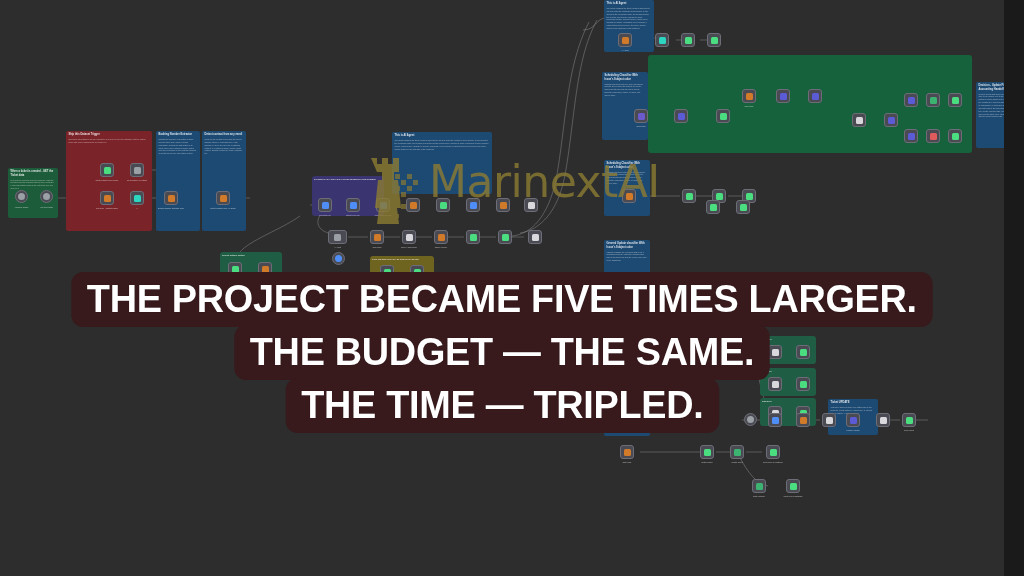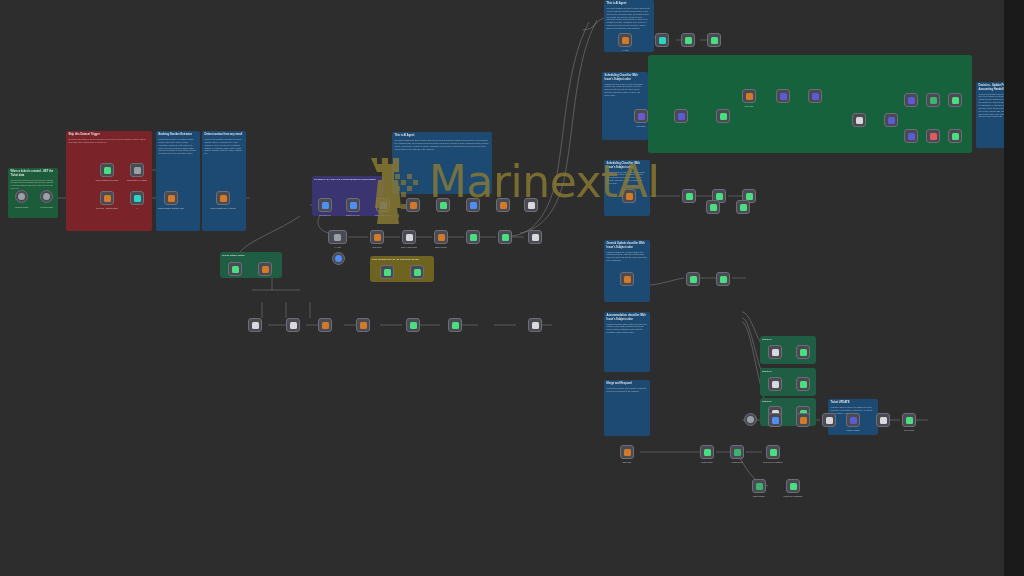--- a/index.html
+++ b/index.html
@@ -669,14 +669,19 @@
         <rect x="46" y="54" width="5" height="5"></rect>
         <rect x="34" y="42" width="5" height="5"></rect>
         <rect x="58" y="30" width="5" height="5"></rect>
         <rect x="34" y="58" width="5" height="5"></rect>
         <rect x="40" y="64" width="4" height="4"></rect>
       </g>
     </svg>
     <div class="wm-text">MarinextAI</div>
   </div>
 
+  <div id="caption">
+    <div class="cap-line">THE PROJECT BECAME FIVE TIMES LARGER.</div>
+    <div class="cap-line">THE BUDGET — THE SAME.</div>
+    <div class="cap-line">THE TIME — TRIPLED.</div>
+  </div>
 
 </div>
 
 </body></html>

